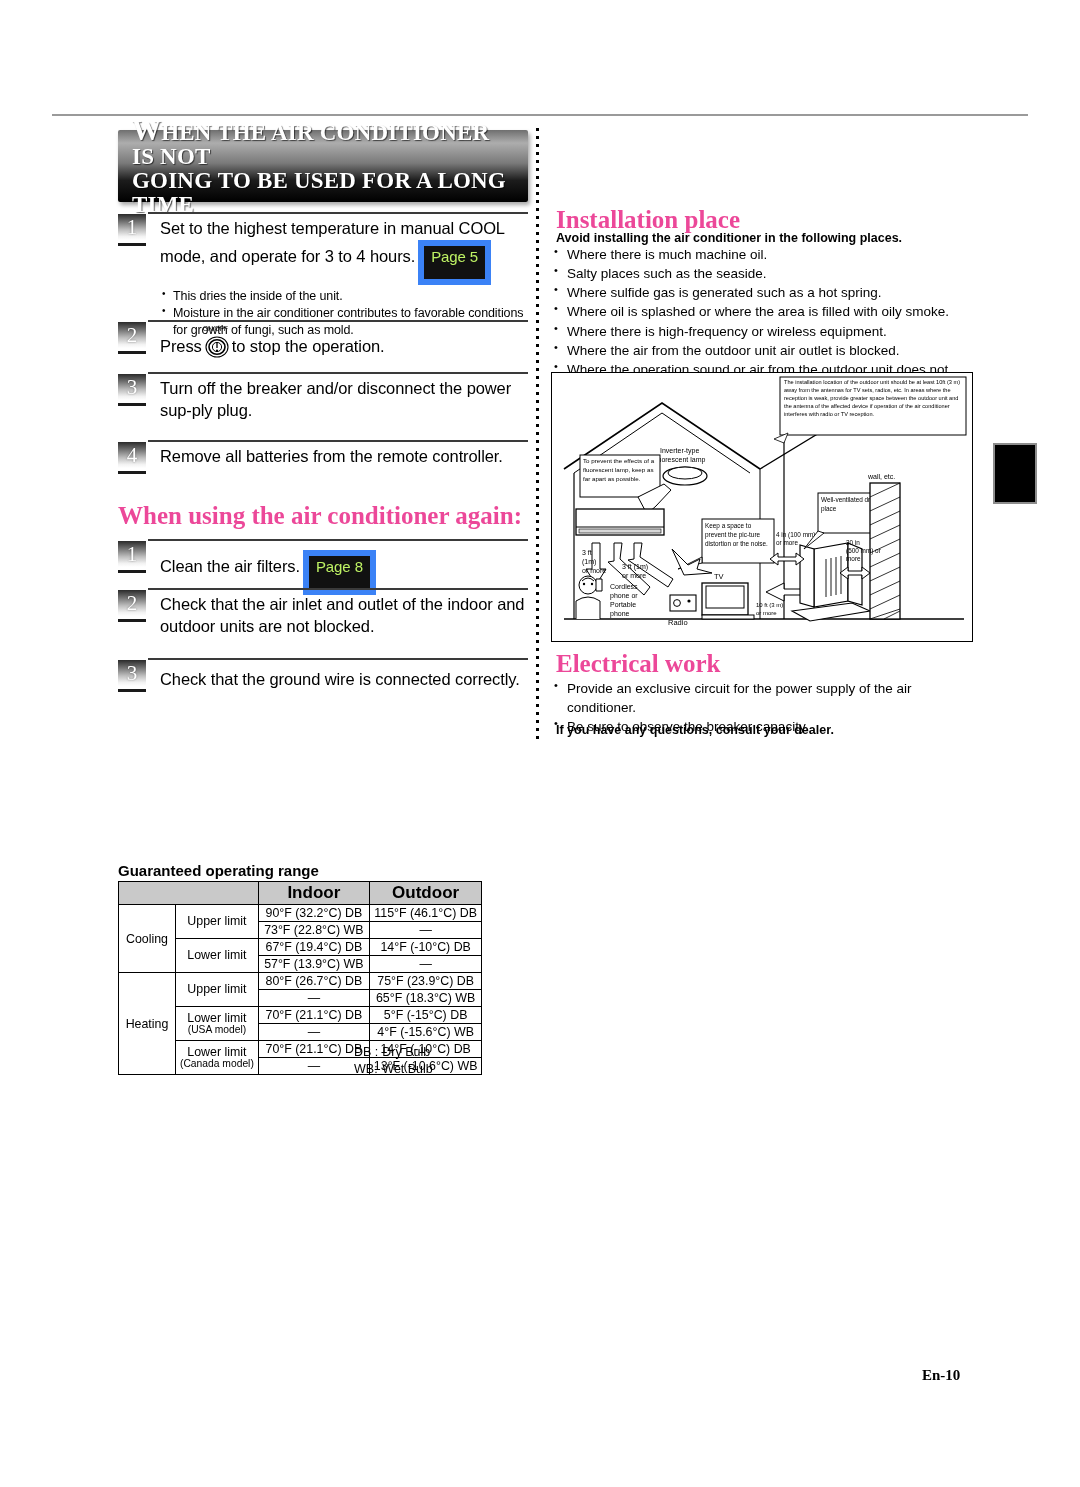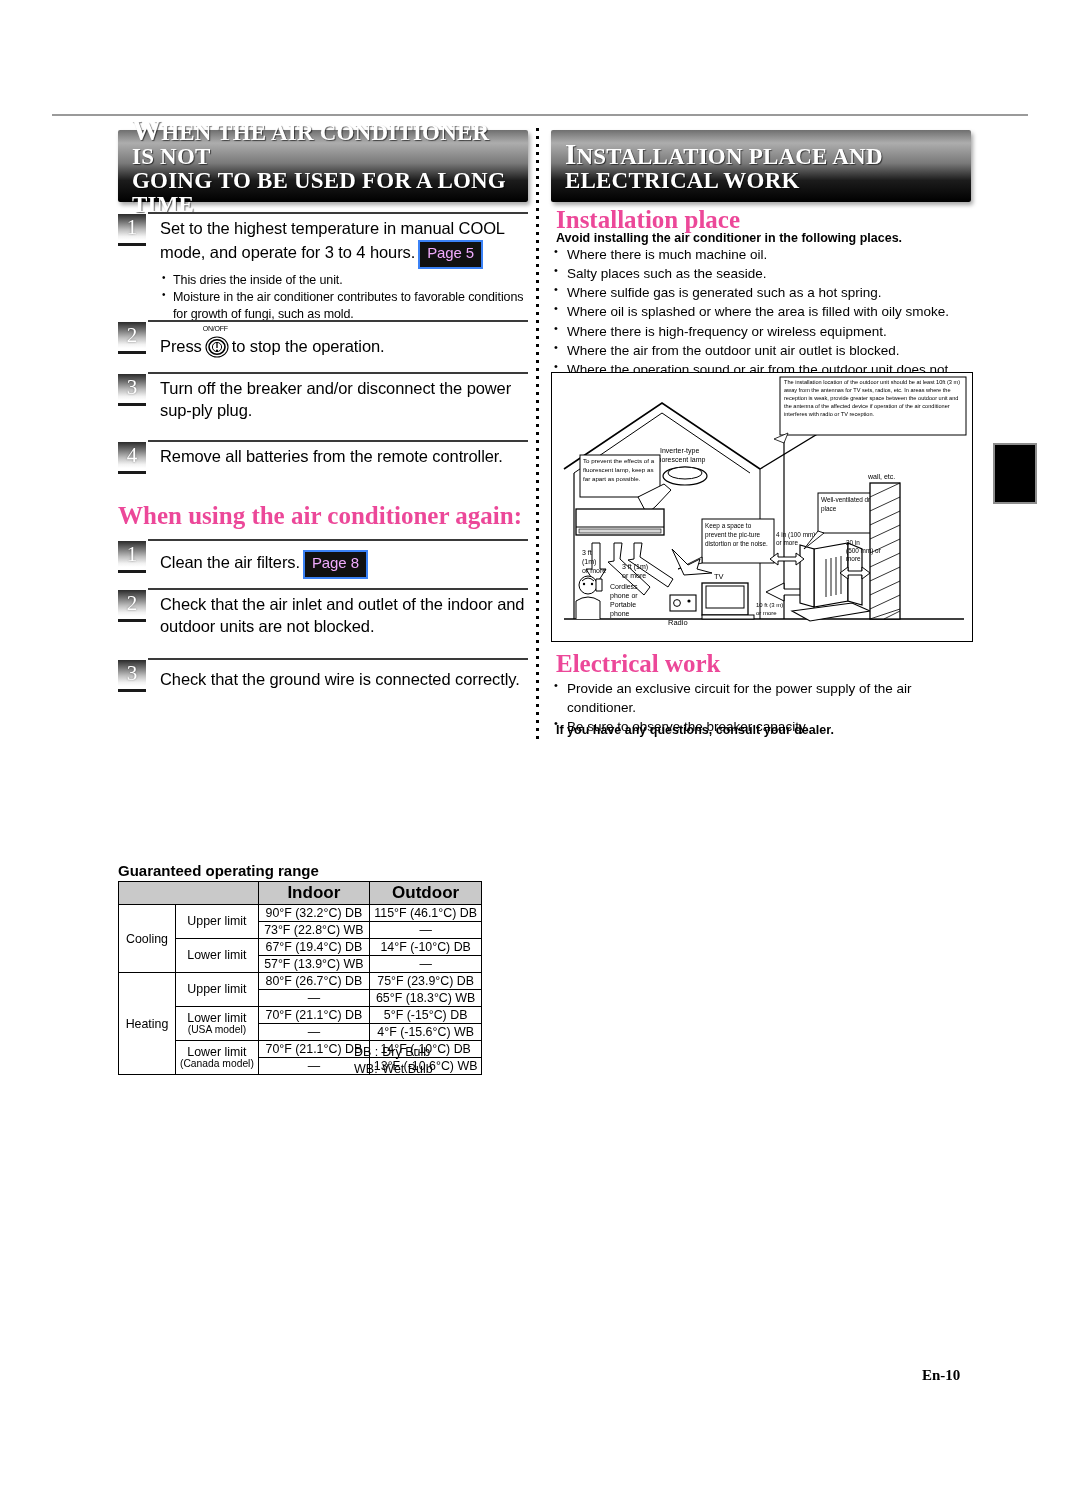--- a/index.html
+++ b/index.html
@@ -56,23 +56,23 @@
     font-size:16.5px; line-height:1.32; letter-spacing:-.1px;
   }
   .sub {
     margin-top:3px; font-size:12.5px; line-height:1.34;
     padding-left:2px;
   }
   .sub div { position:relative; padding-left:11px; margin-top:1px; }
   .sub div::before { content:"\2022"; position:absolute; left:0; top:-1px; font-size:10px; }
 
   .pagebadge {
-    display:inline-block; background:#111; color:#f0abfc;
-    font-size:15px; padding:1px 7px 4px; margin-left:3px;
-    vertical-align:baseline; border:2px solid #3b82f6;
+    display:inline-block; background:#111; color:#bef264;
+    font-size:15px; padding:1px 7px 12px; margin-left:3px;
+    vertical-align:baseline; border:6px solid #3b82f6;
   }
 
   
   .h-serif {
     position:absolute; font-family:"Liberation Serif", serif;
     font-weight:700; color:#ec4899;
   }
 
   
   .divider {
@@ -217,26 +217,20 @@
   </div>
 
   <div class="step" style="left:118px; top:658px; width:410px;">
     <div class="rule" style="width:380px;"></div>
     <div class="num-chip">3</div>
     <div class="body" style="width:378px; top:11px;">
       <span>Check that the ground wire is connected correctly.</span>
     </div>
   </div>
 
-  <div class="banner" id="banner-right">
-    <div class="txt">
-      <div><span class="cap">I</span><span class="sc">NSTALLATION PLACE AND</span></div>
-      <div><span class="sc">ELECTRICAL WORK</span></div>
-    </div>
-  </div>
 
   <div class="h-serif" style="left:556px; top:206px; font-size:25px;">Installation place</div>
 
   <div class="lead" style="left:556px; top:231px; width:420px;">Avoid installing the air conditioner in the following places.</div>
 
   <div class="bullets" style="left:551px; top:245px; width:425px;">
     <div>Where there is much machine oil.</div>
     <div>Salty places such as the seaside.</div>
     <div>Where sulfide gas is generated such as a hot spring.</div>
     <div>Where oil is splashed or where the area is filled with oily smoke.</div>

